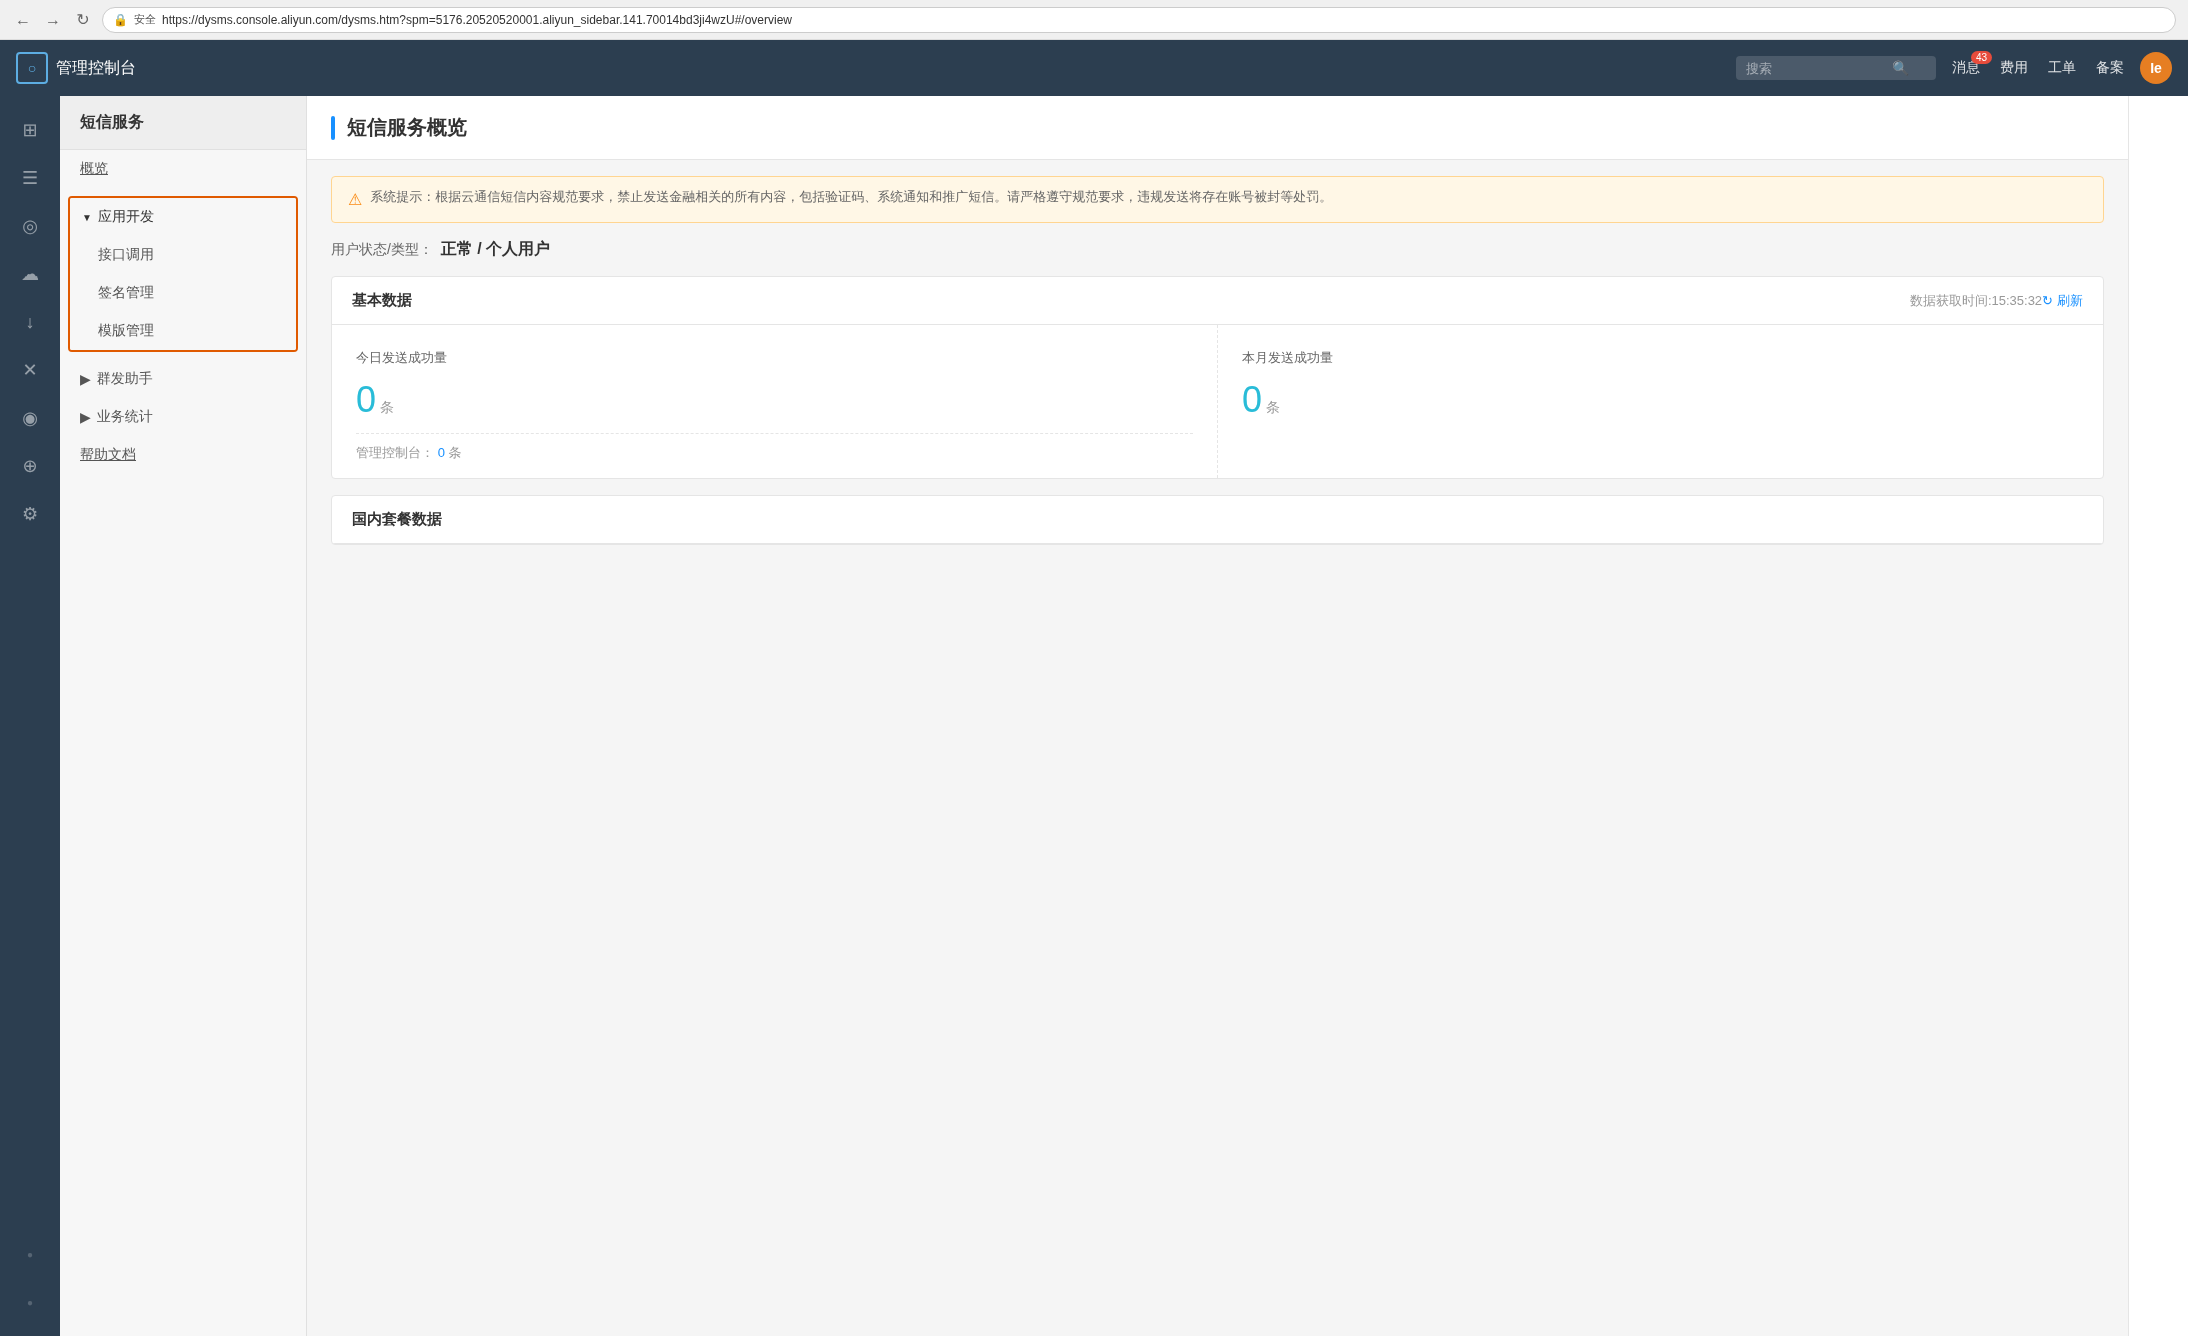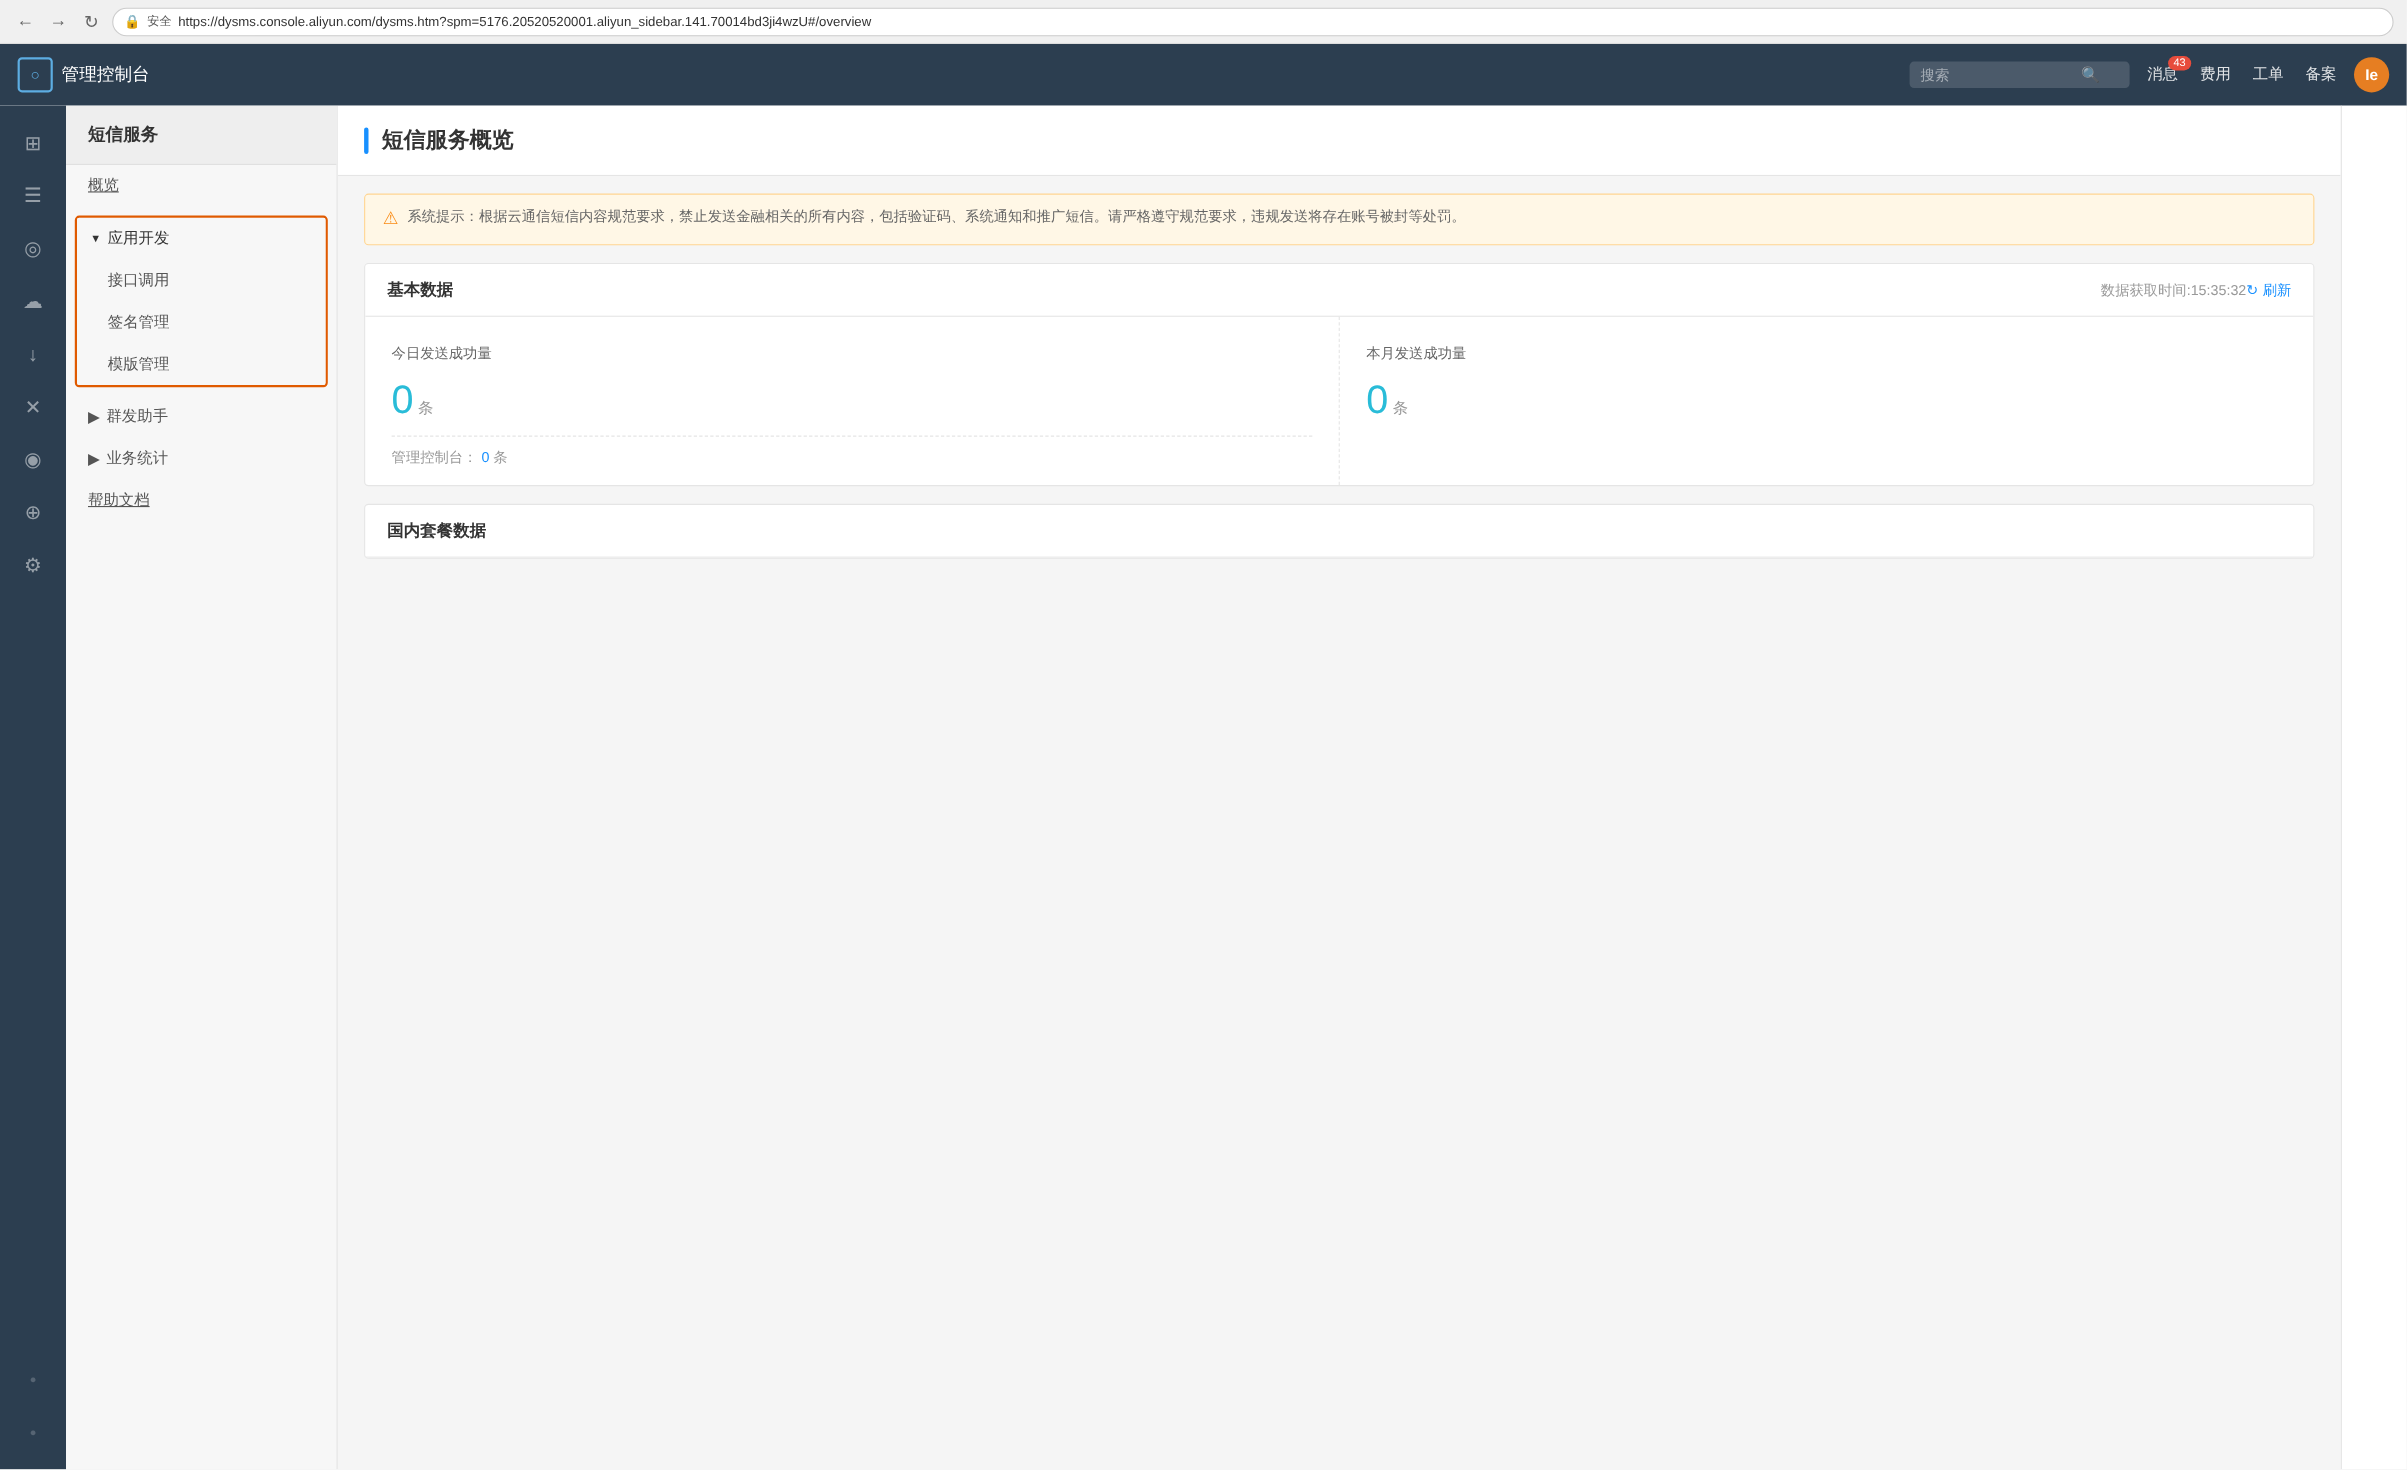--- a/index.html
+++ b/index.html
@@ -415,20 +415,24 @@
         <h1 class="page-title">短信服务概览</h1>
       </div>
 
       <div class="content-area">
 
         <div class="warning-banner">
           <span class="warning-icon">⚠</span>
           <span>系统提示：根据云通信短信内容规范要求，禁止发送金融相关的所有内容，包括验证码、系统通知和推广短信。请严格遵守规范要求，违规发送将存在账号被封等处罚。</span>
         </div>
 
+        <div class="user-status">
+          <span>用户状态/类型：</span>
+          <span class="user-status-value">正常 / 个人用户</span>
+        </div>
 
         <div class="card">
           <div class="card-header">
             <span class="card-title">基本数据</span>
             <div class="card-header-right">
               <span>数据获取时间:15:35:32</span>
               <button class="refresh-btn">
                 <span>↻</span>
                 <span>刷新</span>
               </button>

